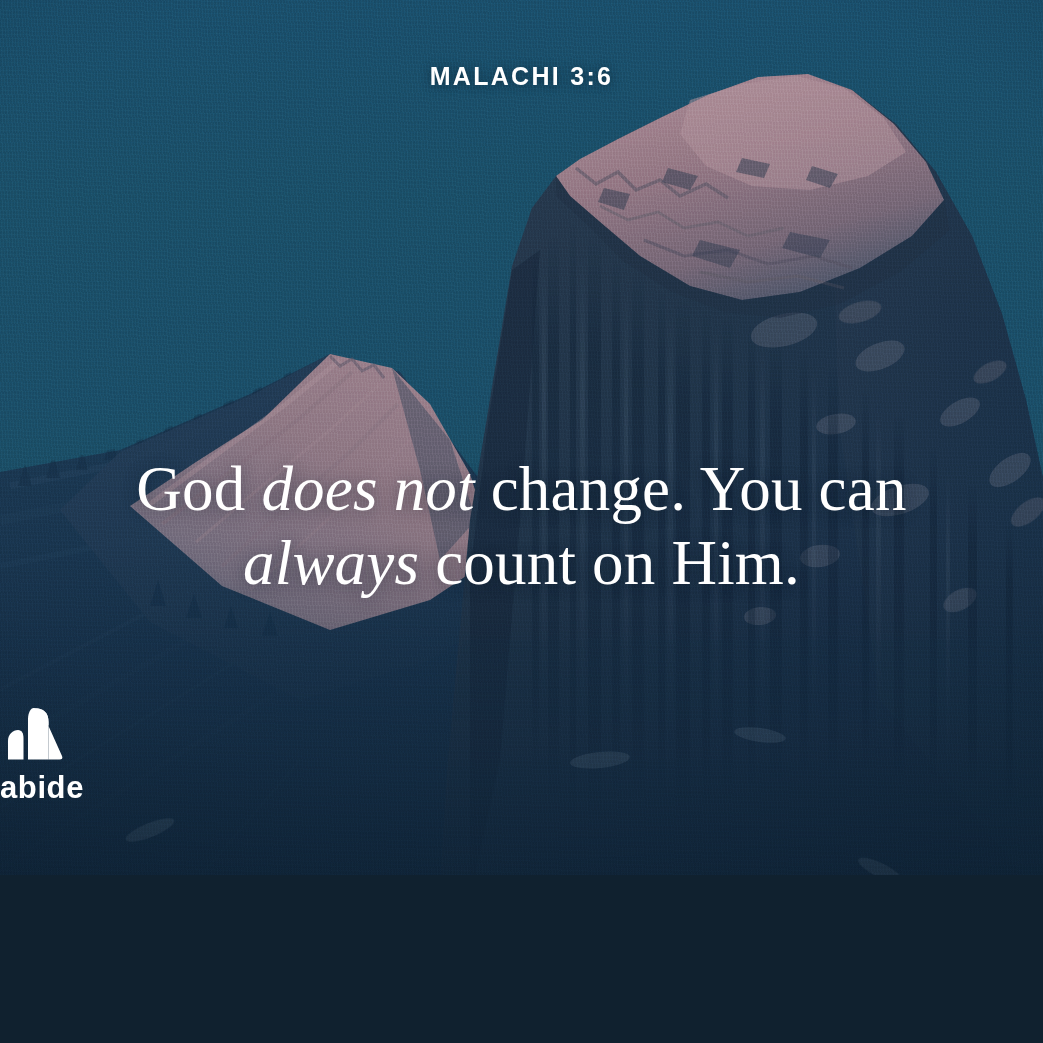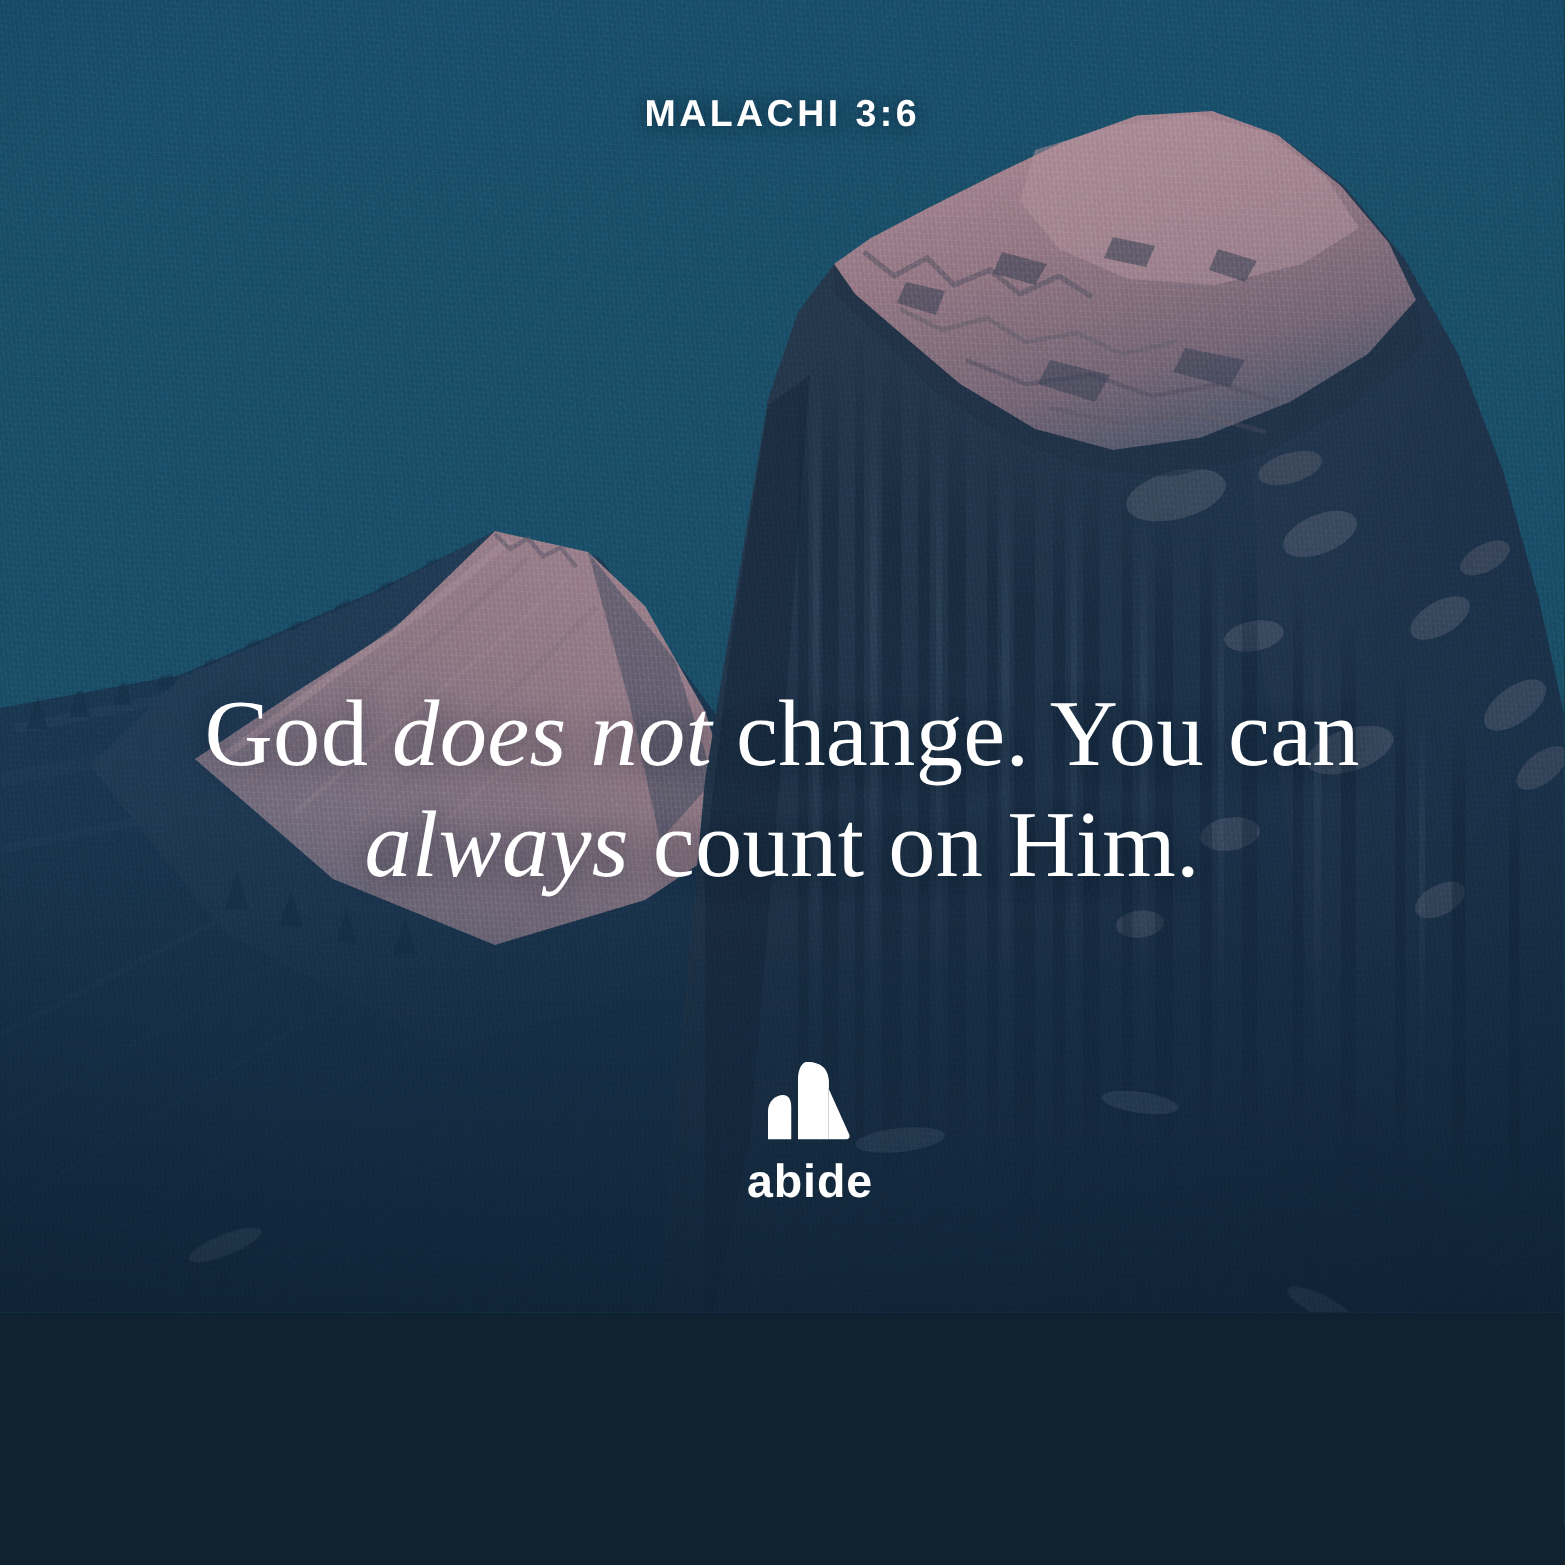--- a/index.html
+++ b/index.html
@@ -8,21 +8,21 @@
     width:1043px; height:1043px;
     background:#10212f;
     font-family:"Liberation Sans", sans-serif;
     overflow:hidden;
   }
 
   #card {
     position:relative;
     width:1043px; height:875px;
     overflow:hidden;
-    background:#0f766e;
+    background:#a16207;
   }
 
   
   .sky {
     position:absolute; inset:0;
     background:linear-gradient(180deg,
       #1a5270 0%,
       #1b546e 22%,
       #1c5570 45%,
       #1d566c 62%,
@@ -98,23 +98,22 @@
   }
   .quote em { font-style:italic; }
 
   
   .brand {
     position:absolute;
     left:0; right:0;
     bottom:72px;
     display:flex;
     flex-direction:column;
-    align-items:center;
+    align-items:flex-start;
     gap:10px;
-    padding-left:37px;
   }
   .brand-mark { width:72px; height:56px; display:block; }
   .brand-name {
     color:#ffffff;
     font-family:"Liberation Sans", sans-serif;
     font-size:31px;
     font-weight:bold;
     letter-spacing:.6px;
     line-height:1;
   }

